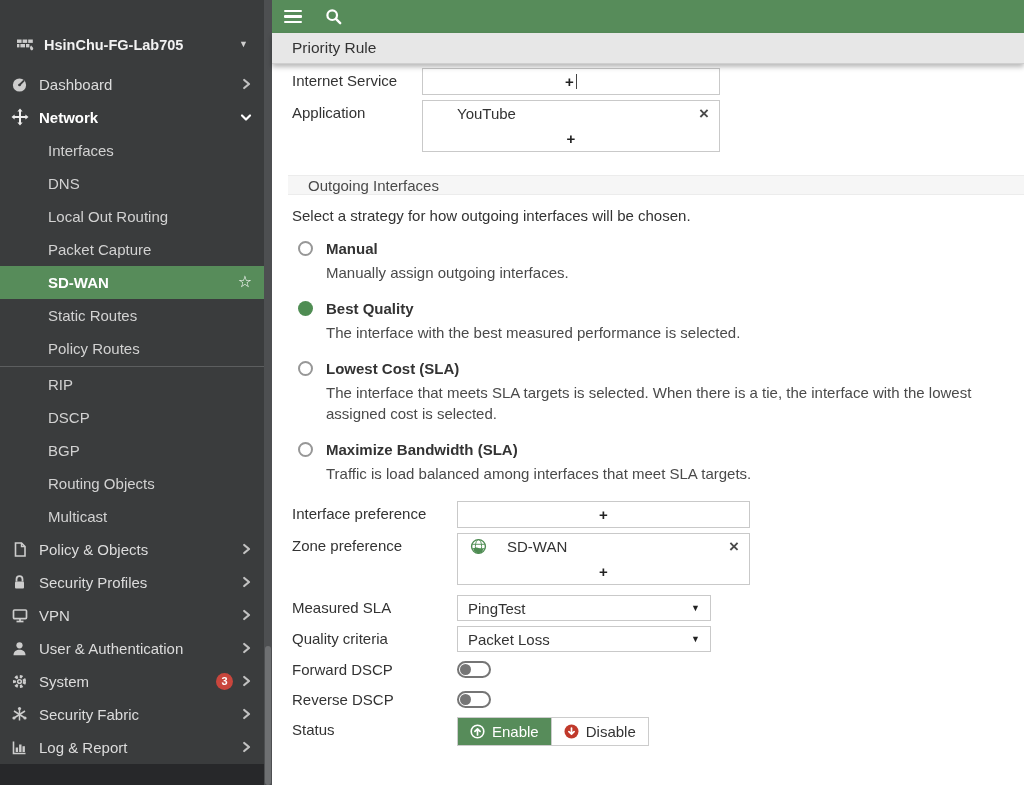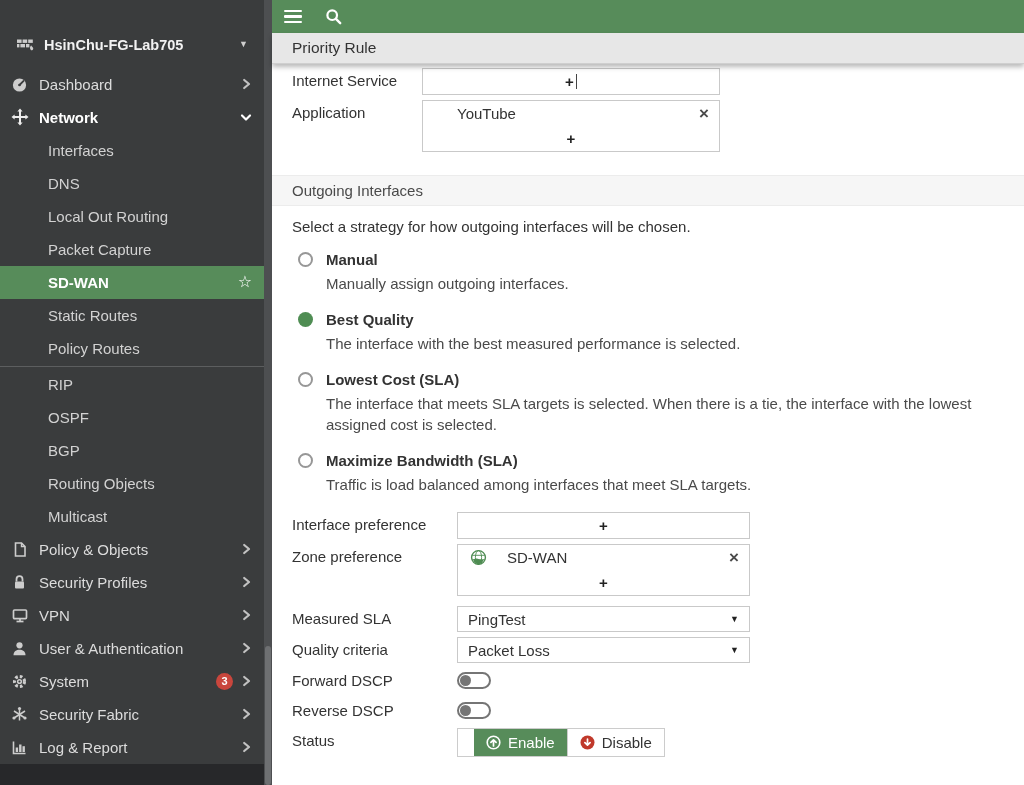--- a/index.html
+++ b/index.html
@@ -45,40 +45,40 @@
   .frow.g2 .lbl { width:165px; }
   .fieldbox { width:298px; border:1px solid #c9c9c9; background:#fff; }
   .g2 .fieldbox { width:293px; }
   .addline { height:25px; display:flex; align-items:center; justify-content:center; font-weight:bold; color:#222; cursor:pointer; }
   .entryline { height:25px; display:flex; align-items:center; padding:0 10px 0 12px; gap:20px; }
   .entry-noicon { margin-left:22px; }
   .xglyph { font-weight:bold; color:#4a4a4a; font-size:17px; line-height:1; }
   .xbtn { margin-left:auto; cursor:pointer; }
   .textcursor { display:inline-block; width:1px; height:15px; background:#444; margin-left:2px; vertical-align:middle; }
 
-  .secbar { height:31px; background:#f6f6f6; border-top:1px solid #ececec; border-bottom:1px solid #ececec; display:flex; align-items:center; padding:0 20px; font-size:15px; color:#4a4a4a; margin:23px 0 12px 0; }
+  .secbar { height:20px; background:#f6f6f6; border-top:1px solid #ececec; border-bottom:1px solid #ececec; display:flex; align-items:center; padding:0 20px; font-size:15px; color:#4a4a4a; margin:23px 0 12px 16px; }
   .instruction { margin:0 0 16px 20px; font-size:15px; color:#333; }
 
   .strategy { margin:0 0 17px 26px; }
   .strat-head { display:flex; align-items:center; gap:13px; cursor:pointer; }
   .radio { width:15px; height:15px; border-radius:50%; border:2px solid #979797; background:#fff; flex-shrink:0; }
   .radio.on { background:#4f8d53; border:none; }
   .strat-label { font-weight:bold; font-size:15px; color:#333; }
   .strat-desc { margin:5px 0 0 28px; font-size:15px; color:#4a4a4a; max-width:692px; line-height:1.4; }
 
-  .selectbox { width:293px; height:26px; border:1px solid #c9c9c9; display:flex; align-items:center; padding:8px 10px; cursor:pointer; background:#fff; }
+  .selectbox { width:254px; height:26px; border:1px solid #c9c9c9; display:flex; align-items:center; padding:8px 10px; cursor:pointer; background:#fff; }
   .sel-caret { margin-left:auto; font-size:9px; color:#222; }
 
   .toggle { width:34px; height:17px; border:2px solid #757575; border-radius:10px; background:#fff; position:relative; margin-top:4px; cursor:pointer; }
   .toggle .knob { position:absolute; left:1px; top:1px; width:11px; height:11px; border-radius:50%; background:#757575; }
   .toggle-row { margin-bottom:9px; }
 
   .status-group { display:flex; border:1px solid #ccc; }
   .btn { height:27px; display:flex; align-items:center; gap:7px; padding:0 12px; font-size:15px; cursor:pointer; }
-  .btn.enable { background:#578c5a; color:#fff;margin-left:16px; }
+  .btn.enable { background:#578c5a; color:#fff; }
   .btn.disable { background:#fff; color:#333; border-left:1px solid #ccc;align-items:center; }
 
   svg { display:block; }
 </style>
 </head>
 <body>
 
 <div class="app">
 
   <aside class="sidebar">
@@ -157,21 +157,21 @@
           <span>Static Routes</span>
         </div>
       <div class="nav-row sub">
           <span>Policy Routes</span>
         </div>
       <div class="divider"></div>
       <div class="nav-row sub">
           <span>RIP</span>
         </div>
       <div class="nav-row sub">
-          <span>OSPF</span>
+          <span>DSCP</span>
         </div>
       <div class="nav-row sub">
           <span>BGP</span>
         </div>
       <div class="nav-row sub">
           <span>Routing Objects</span>
         </div>
       <div class="nav-row sub">
           <span>Multicast</span>
         </div>

